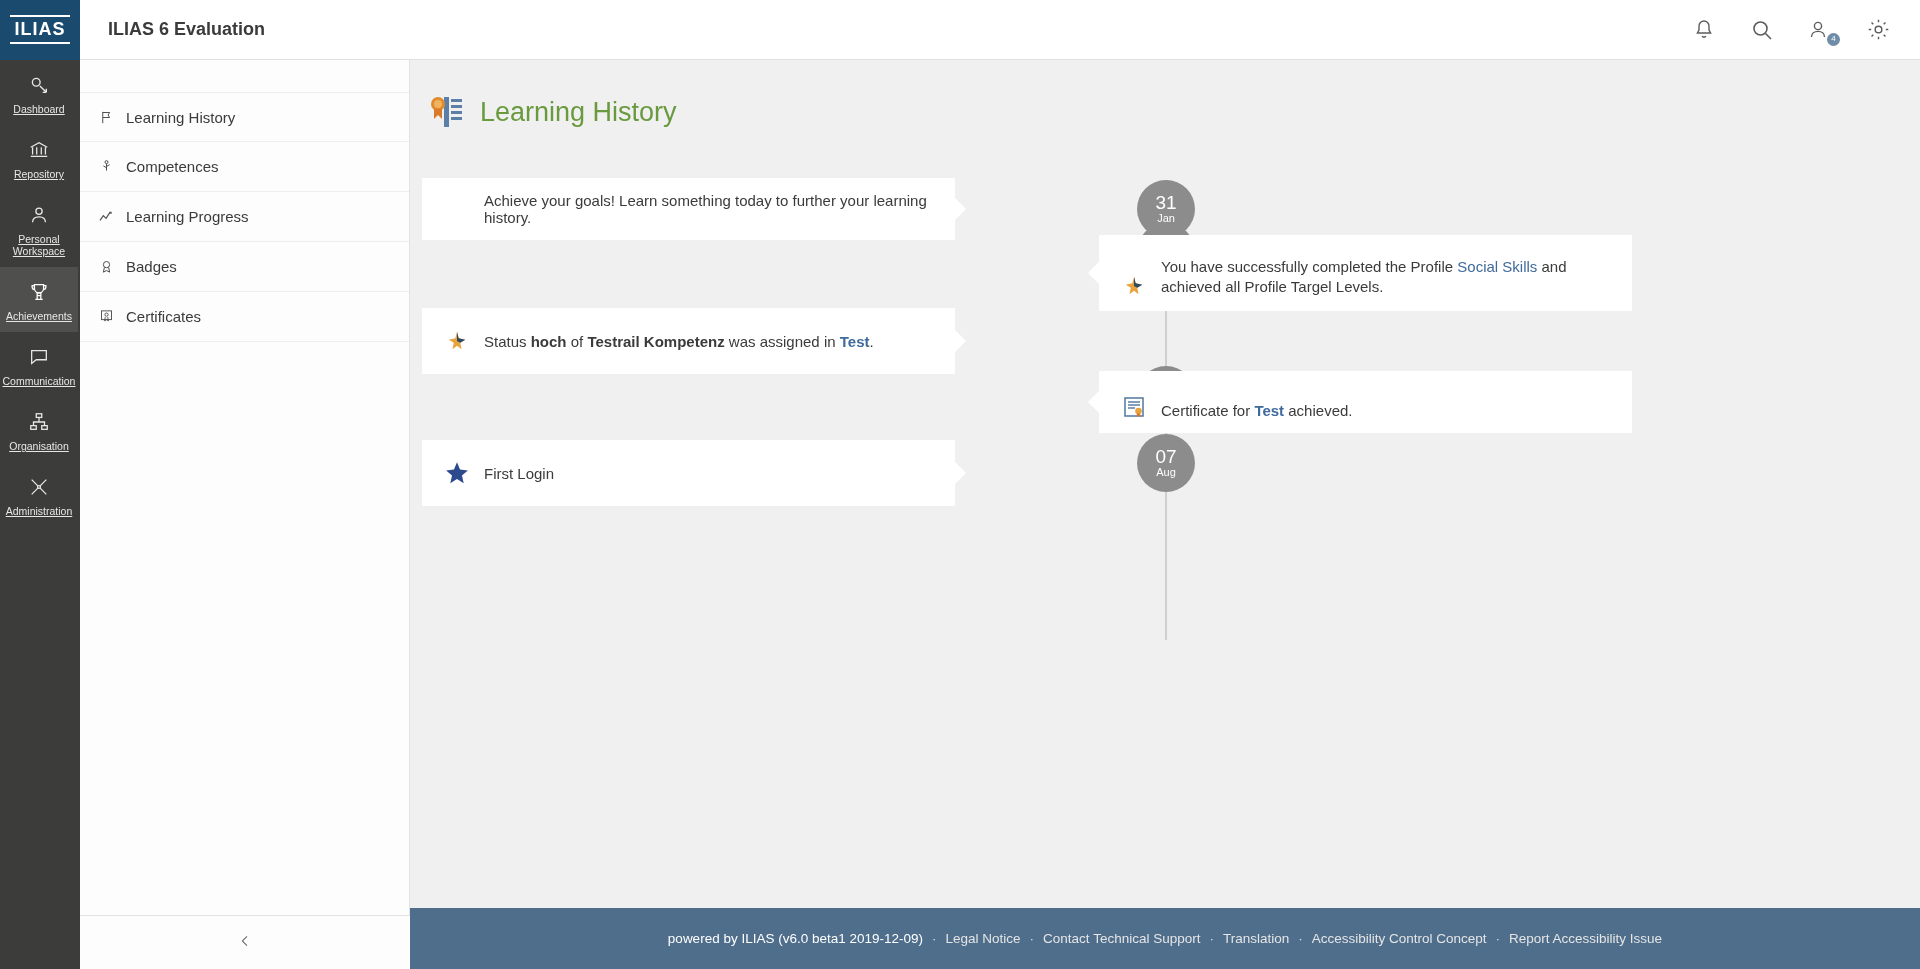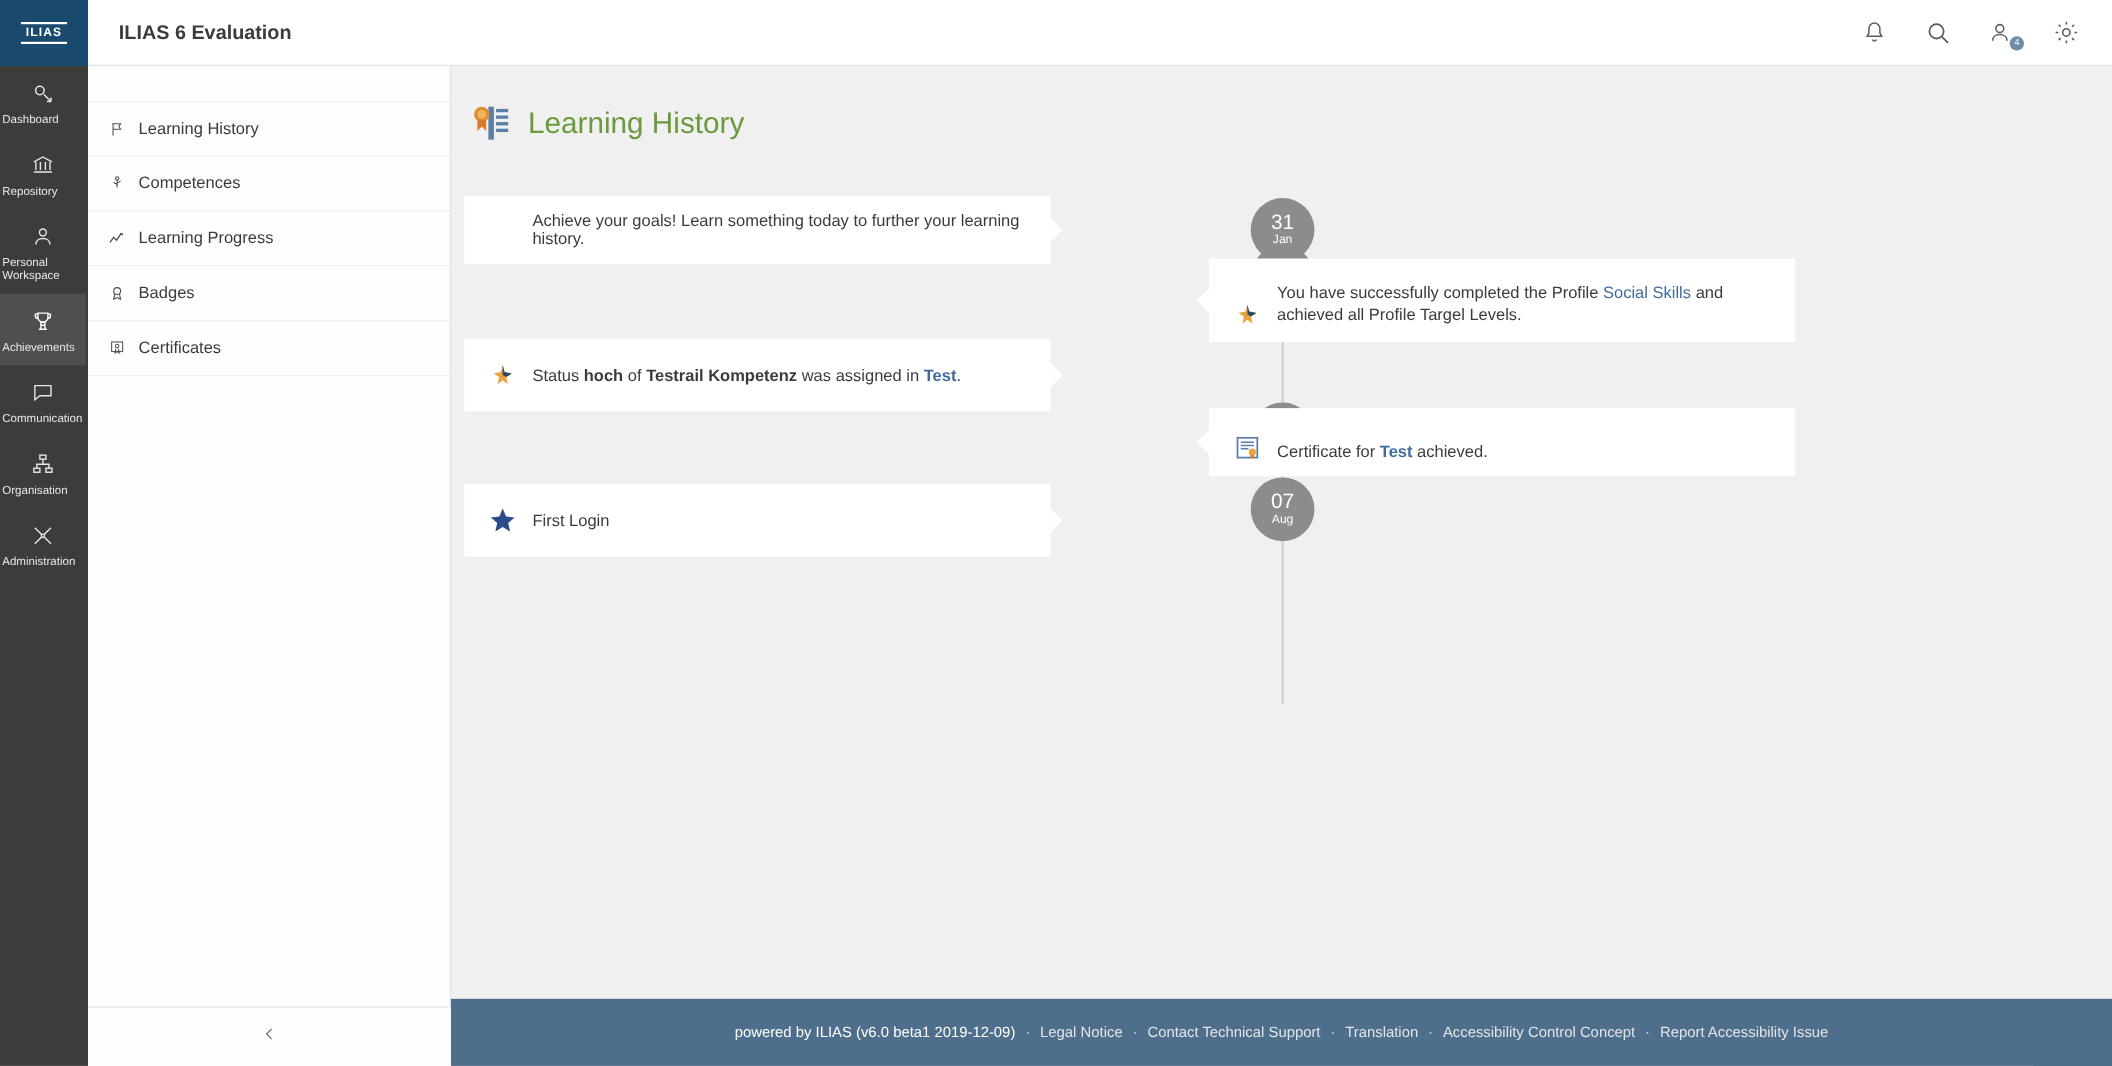--- a/index.html
+++ b/index.html
@@ -18,21 +18,21 @@
     display: flex; align-items: center;
   }
   .logo {
     width: 80px; height: 60px; background: #1a4a6e;
     display: flex; align-items: center; justify-content: center;
     color: #fff; font-size: 15px; letter-spacing: 1px; font-weight: bold;
     position: relative;
   }
   .logo .logo-inner {
     border-top: 2px solid #fff; border-bottom: 2px solid #fff;
-    padding: 2px 4px; font-size: 11px;
+    padding: 2px 4px; font-size: 18px;
   }
   .app-title {
     margin-left: 28px; font-size: 18px; color: #3b3b3b; font-weight: bold;
   }
   .topbar-icons {
     margin-left: auto; display: flex; align-items: center; gap: 30px;
     padding-right: 28px;
   }
   .tb-icon {
     width: 28px; height: 28px; position: relative; cursor: pointer;
@@ -47,22 +47,22 @@
     display: flex; align-items: center; justify-content: center;
     line-height: 1;
   }
 
   
   .rail {
     position: absolute; top: 60px; left: 0; width: 80px; height: 909px;
     background: #3c3c3b;
   }
   .rail-item {
-    width: 78px; padding: 12px 2px 10px; text-align: left;
-    color: #e7e7e7; cursor: pointer;
+    width: 78px; padding: 12px 2px 10px; text-align: center;
+    color: #e7e7e7; cursor: pointer; text-decoration: underline;
   }
   .rail-item .ri-icon { height: 26px; display: flex; align-items: center; justify-content: center; }
   .rail-item .ri-label {
     font-size: 10.5px; line-height: 1.15; margin-top: 5px; color: #e7e7e7;
   }
   .rail-item.active { background: #4f4f4e; }
 
   
   .subnav {
     position: absolute; top: 60px; left: 80px; width: 330px; height: 909px;

